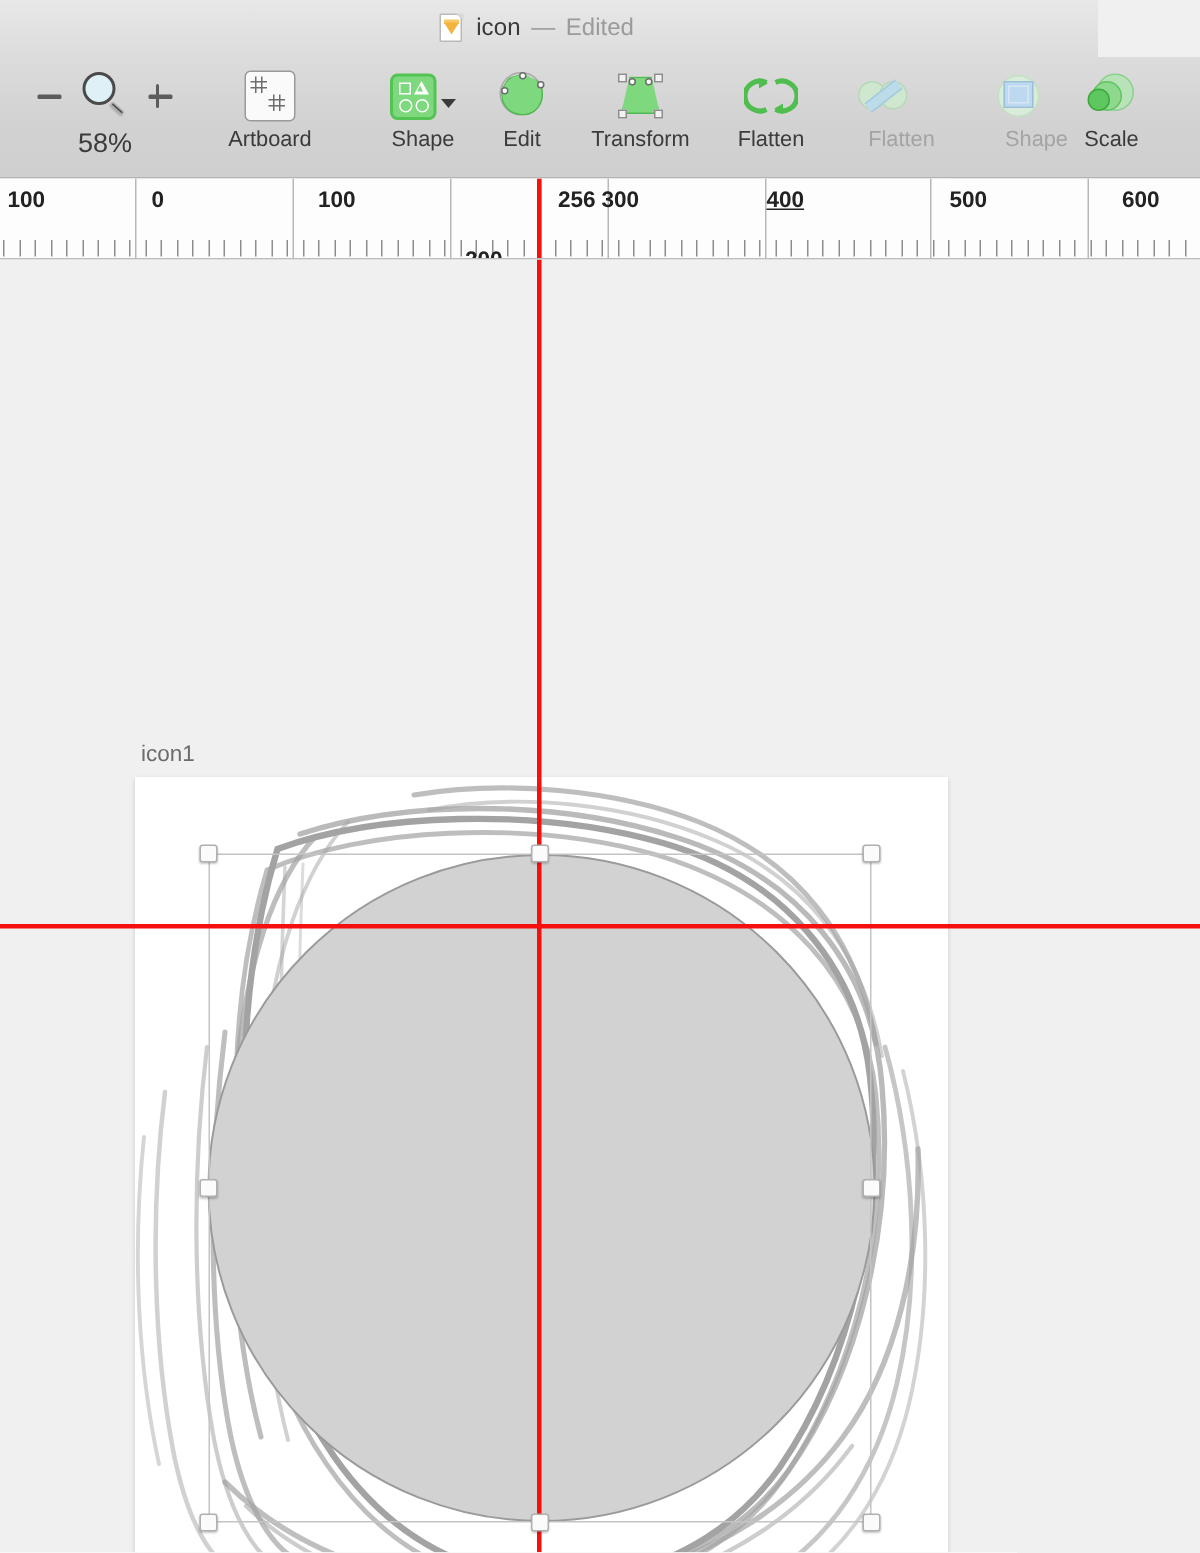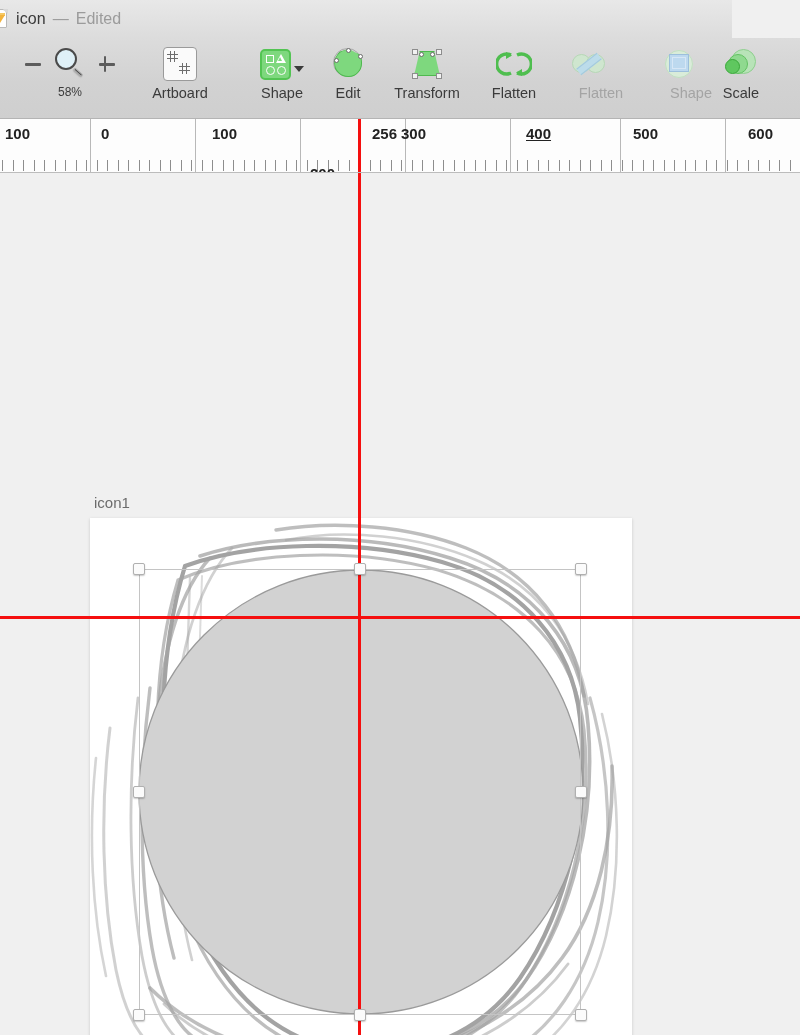--- a/index.html
+++ b/index.html
@@ -21,20 +21,21 @@
 
   
   .titlebar {
     position: absolute;
     left: 0; top: 0;
     width: 732px;
     height: 38px;
     background: linear-gradient(to bottom, #e8e8e8 0%, #dcdcdc 100%);
     display: flex;
     align-items: center;
+    justify-content: center;
   }
   .title-wrap {
     display: flex;
     align-items: center;
     gap: 7px;
     transform: translateX(-8px);
   }
   .doc-icon {
     width: 17px;
     height: 21px;
@@ -176,21 +177,21 @@
   .mag .handle {
     position: absolute;
     left: 21px; top: 20px;
     width: 11px; height: 3.4px;
     background: #4a4a4a;
     border-radius: 2px;
     transform: rotate(42deg);
     transform-origin: left center;
   }
   .zoom-pct {
-    font-size: 12px;
+    font-size: 18px;
     color: #3b3b3b;
     margin-top: 1px;
   }
 
   
   .ab-icon {
     width: 34px; height: 34px;
     border: 1.6px solid #9a9a9a;
     border-radius: 4px;
     background: #fafafa;
@@ -708,21 +709,21 @@
         <span class="ruler-maj" style="left:405px;"></span>
         <span class="ruler-maj" style="left:510px;"></span>
         <span class="ruler-maj" style="left:620px;"></span>
         <span class="ruler-maj" style="left:725px;"></span>
         <span class="ruler-num" style="left:2px;">100</span>
         <span class="ruler-num" style="left:98px;">0</span>
         <span class="ruler-num" style="left:209px;">100</span>
         <span class="ruler-num" style="left:307px;margin-top:40px;">200</span>
         <span class="ruler-num" style="left:369px;">256</span>
         <span class="ruler-num" style="left:398px;">300</span>
-        <span class="ruler-num" style="left:523px;text-decoration:underline;">400</span>
+        <span class="ruler-num" style="left:508px;text-decoration:underline;">400</span>
         <span class="ruler-num" style="left:630px;">500</span>
         <span class="ruler-num" style="left:745px;">600</span>
       </div>
     <div style="position:absolute; left:358px; top:0; width:3px; height:53px; background:#f50f0f; z-index:9;"></div>
   </div>
 
   <div class="canvas">
 
     <div class="artboard-label">icon1</div>
 

